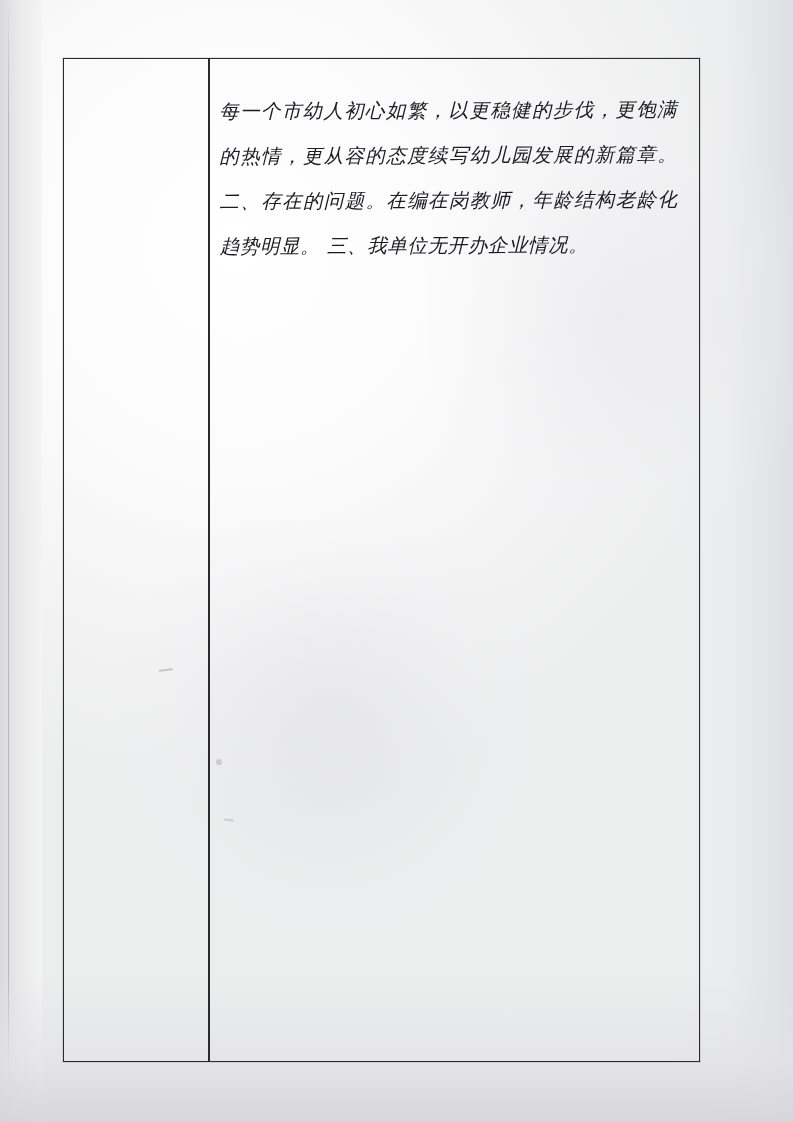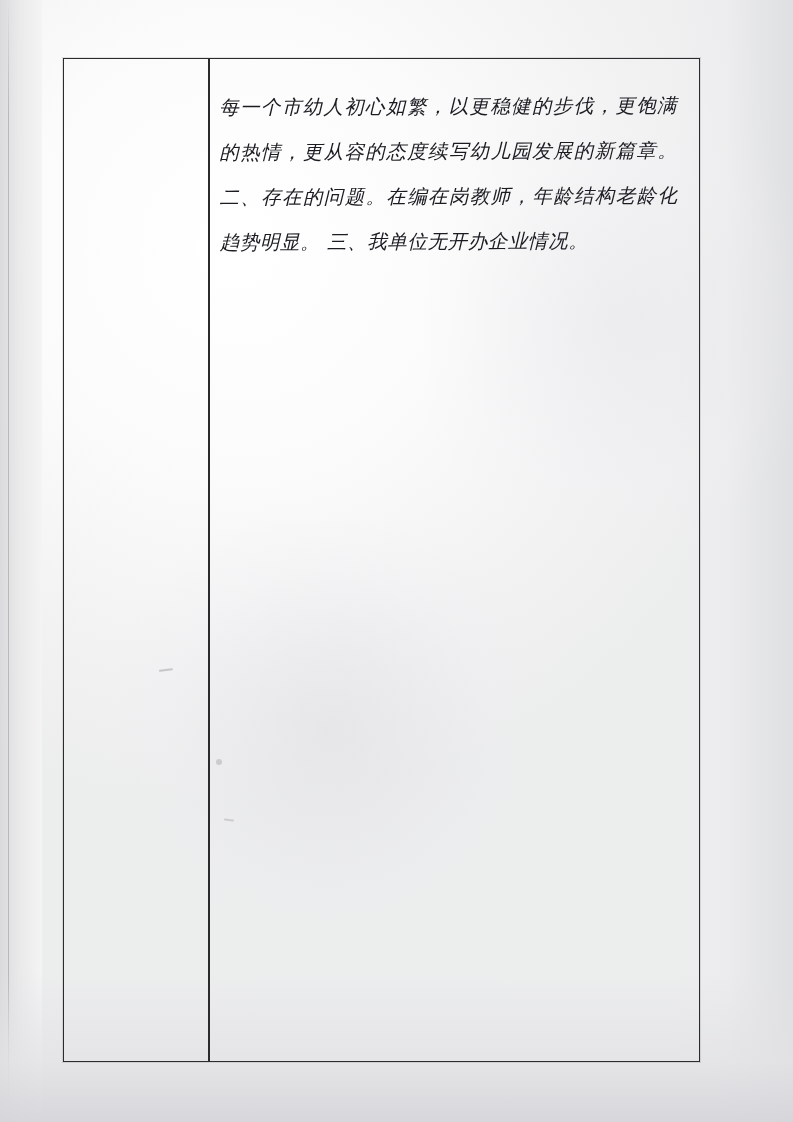--- a/index.html
+++ b/index.html
@@ -114,23 +114,22 @@
     width: 144px;
     height: 100%;
   }
 
   .content-cell {
     position: absolute;
     left: 145px;
     top: 0;
     right: 0;
     bottom: 0;
-    padding: 14px 22px 0 10px;
+    padding: 30px 22px 0 10px;
     box-sizing: border-box;
-    margin-top: 12px;
   }
 
   
   .handwriting {
     font-family: "DejaVu Serif", "Liberation Serif", serif;
     font-size: 19.5px;
     line-height: 45px;
     color: #1b1b22;
     letter-spacing: 0.6px;
     text-align: justify;

